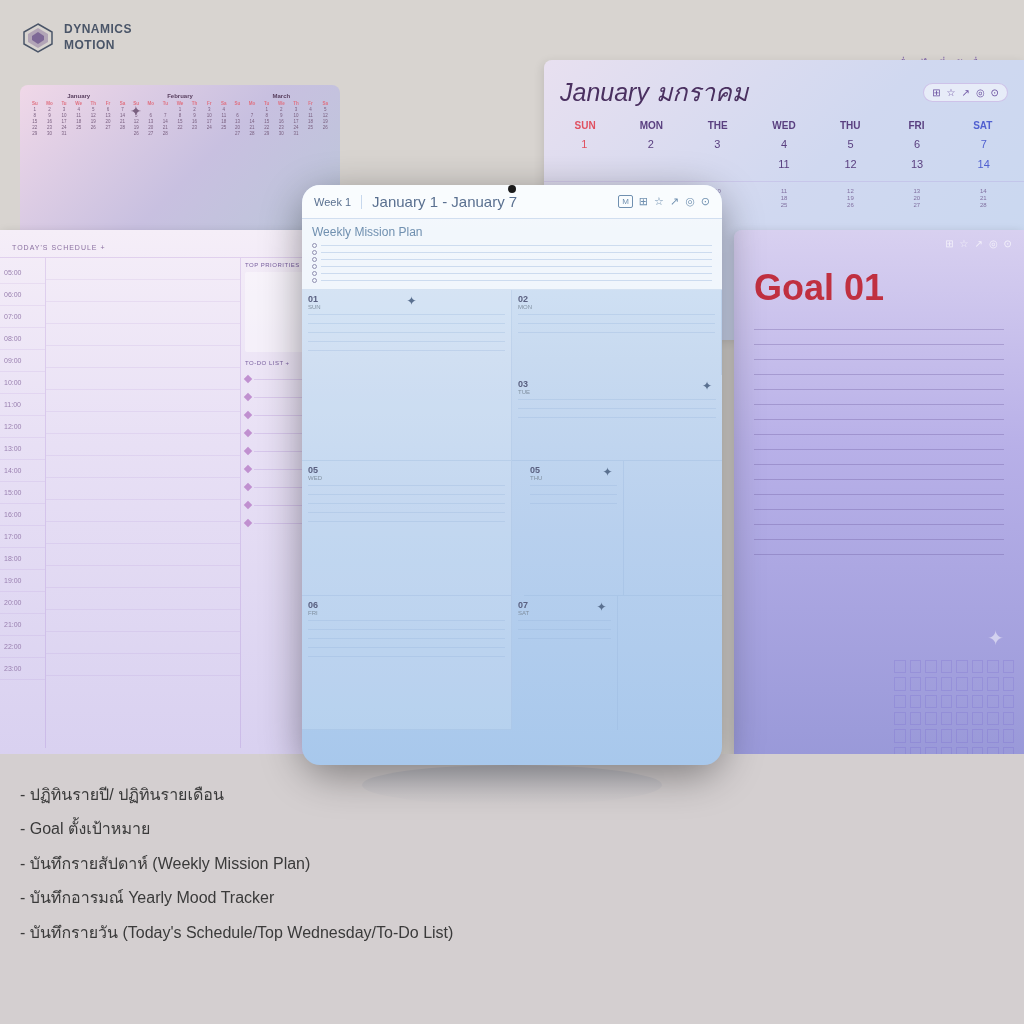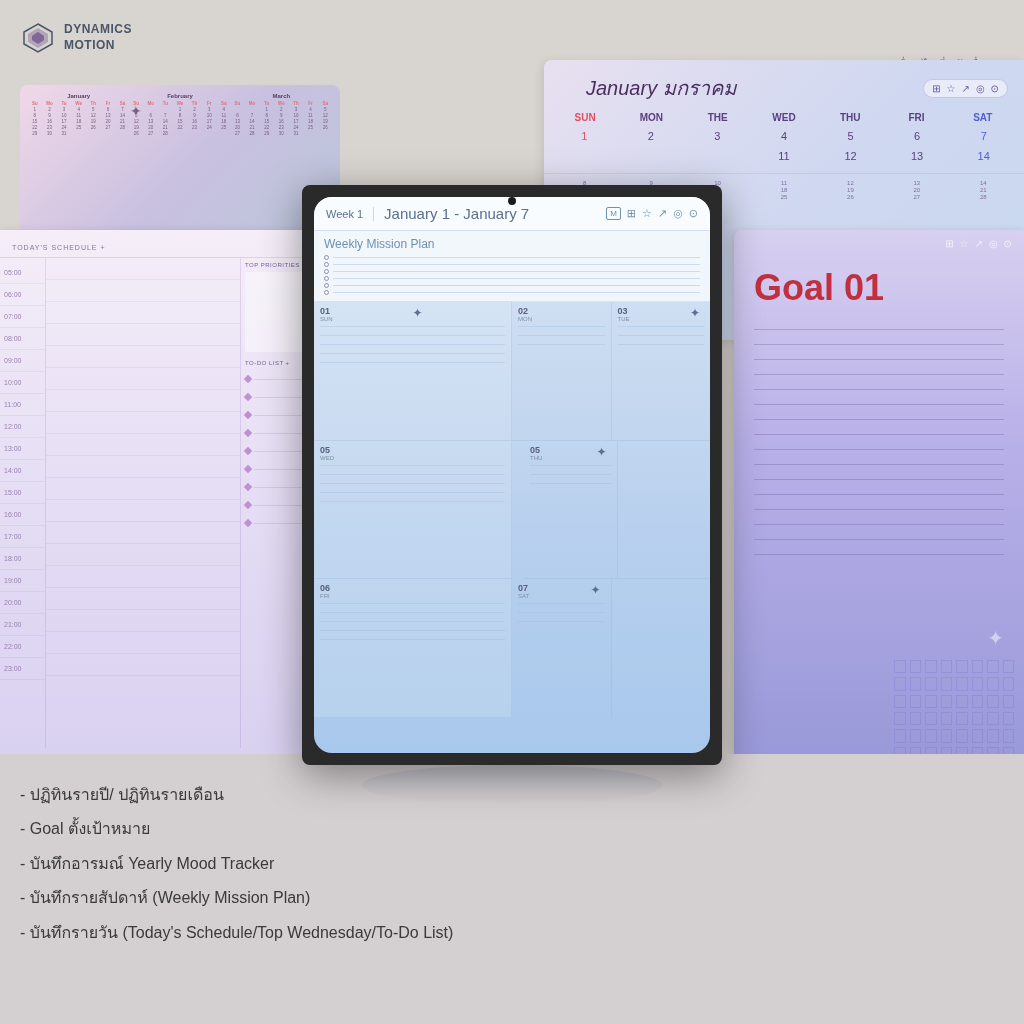--- a/index.html
+++ b/index.html
@@ -113,24 +113,23 @@
       overflow: hidden;
       box-shadow: -2px 2px 10px rgba(0,0,0,0.1);
     }
     .monthly-cal-header {
       display: flex;
       justify-content: space-between;
       align-items: center;
       padding: 12px 16px 8px;
     }
     .monthly-cal-title {
-      font-size: 20px;
+      font-size: 25px;
       color: #4a3060;
       font-style: italic;
-      margin-left: 26px;
     }
     .monthly-cal-icons {
       display: flex;
       gap: 6px;
       background: rgba(255,255,255,0.5);
       border-radius: 20px;
       padding: 3px 8px;
       border: 1px solid rgba(150,100,200,0.3);
     }
     .cal-icon {
@@ -340,22 +339,21 @@
 
     
     .tablet {
       position: absolute;
       top: 185px;
       left: 50%;
       transform: translateX(-50%);
       width: 420px;
       height: 580px;
       background: #2a2a2a;
-      border-radius: 8px;
-      padding: 12px;
+      border-radius: 28px;
       box-shadow: 0 10px 40px rgba(0,0,0,0.4);
       z-index: 10;
     }
     .tablet-screen {
       width: 100%;
       height: 100%;
       background: linear-gradient(180deg, #d8e8f8 0%, #c8daf0 30%, #b8d0ee 60%, #a8c8ec 100%);
       border-radius: 18px;
       overflow: hidden;
       position: relative;
@@ -964,21 +962,21 @@
         <div class="week-day-name">SUN</div>
         <div style="position:absolute;top:4px;left:50%;font-size:12px;color:#5a7090;">✦</div>
         <div class="week-lines">
           <div class="week-line"></div>
             <div class="week-line"></div>
             <div class="week-line"></div>
           <div class="week-line"></div>
             <div class="week-line"></div>
         </div>
       </div>
-      <div style="border-bottom:1px solid rgba(150,180,220,0.3); grid-column:2; display:flex;">
+      <div style="border-bottom:1px solid rgba(150,180,220,0.3); grid-column:2; display:flex;flex-direction:column;">
         <div style="flex:1; padding:4px 6px; border-right:1px solid rgba(150,180,220,0.3);">
           <div class="week-day-num">02</div>
           <div class="week-day-name">MON</div>
           <div class="week-lines">
             <div class="week-line"></div>
               <div class="week-line"></div>
               <div class="week-line"></div>
           </div>
         </div>
         <div style="flex:1; padding:4px 6px; position:relative;">
@@ -1044,17 +1042,17 @@
     </div>
   </div>
 </div>
 
 <div class="tablet-reflection"></div>
 
 <div class="bottom-section">
   <div class="features-list">
     <div class="feature-item">- ปฏิทินรายปี/ ปฏิทินรายเดือน</div>
     <div class="feature-item">- Goal ตั้งเป้าหมาย</div>
+    <div class="feature-item">- บันทึกรายสัปดาห์ (Weekly Mission Plan)</div>
     <div class="feature-item">- บันทึกอารมณ์ Yearly Mood Tracker</div>
-    <div class="feature-item">- บันทึกรายสัปดาห์ (Weekly Mission Plan)</div>
     <div class="feature-item">- บันทึกรายวัน (Today's Schedule/Top Wednesday/To-Do List)</div>
   </div>
 </div>
 
 </body></html>

